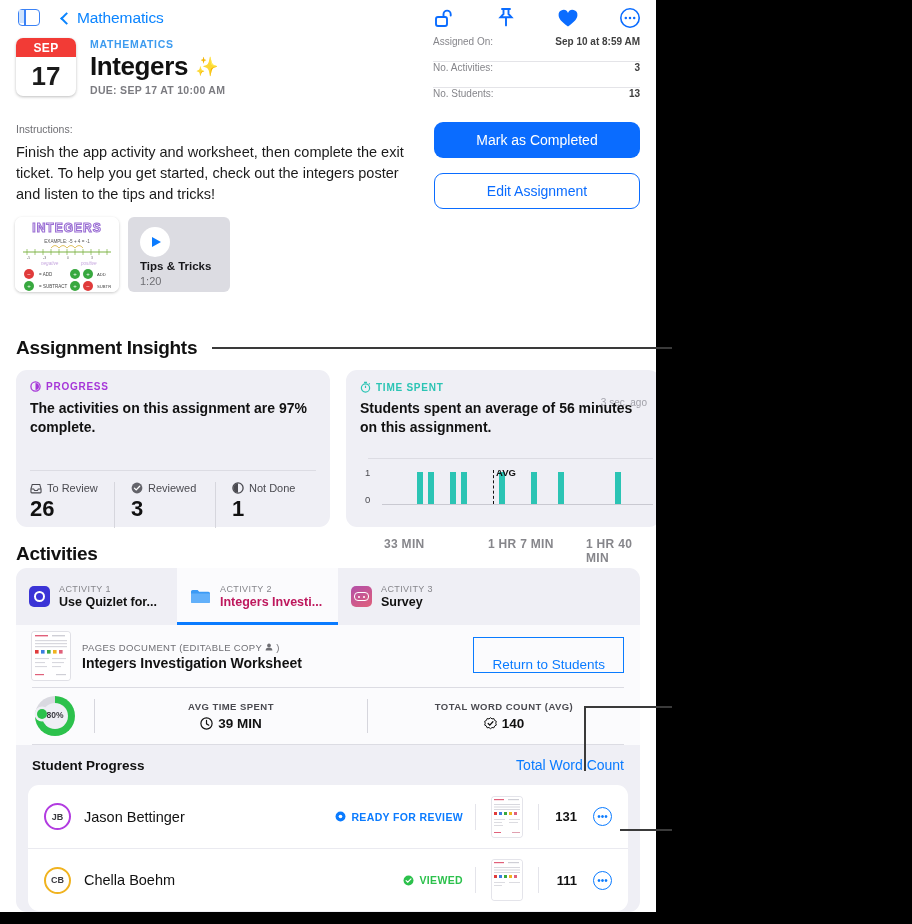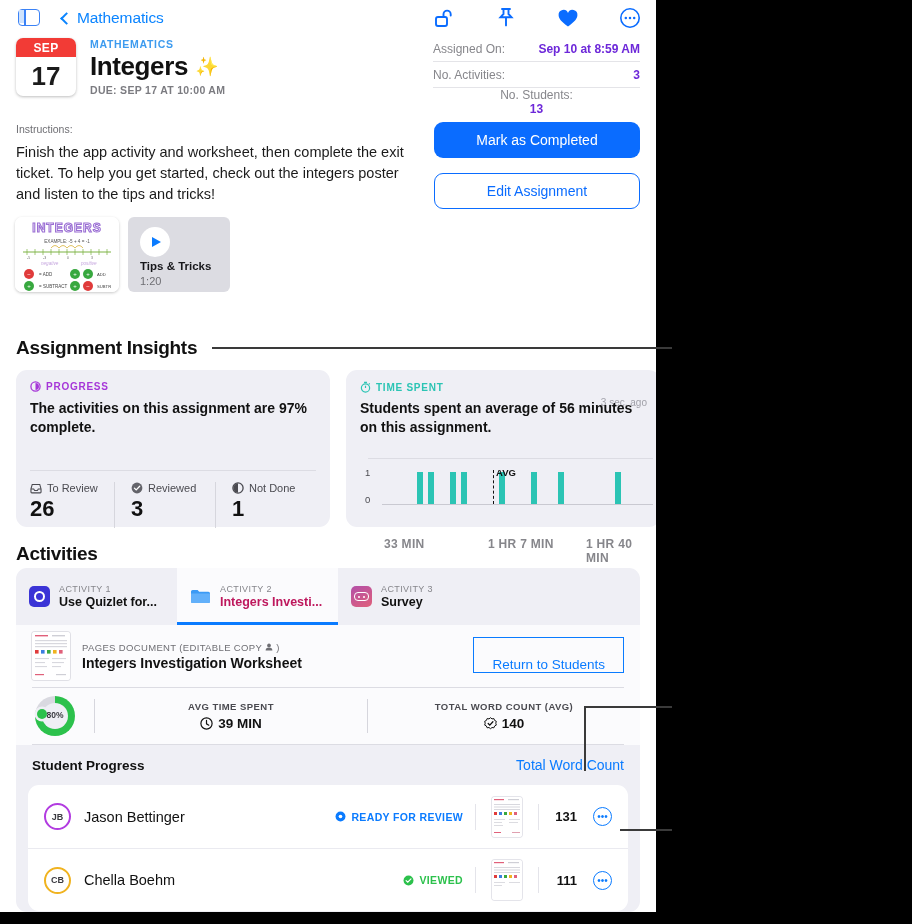--- a/index.html
+++ b/index.html
@@ -59,25 +59,25 @@
   .subj { position: absolute; left: 90px; top: 38px; font-size: 10.5px; font-weight: bold;
     color: #3d9bef; letter-spacing: .7px; }
   .title { position: absolute; left: 90px; top: 51px; font-size: 26px; font-weight: bold;
     color: #111; letter-spacing: -.4px; display:flex; align-items:center; gap:7px;}
   .sparkle { font-size: 19px; }
   .due { position: absolute; left: 90px; top: 84px; font-size: 10.5px; font-weight: bold;
     color: #7b7b80; letter-spacing: .3px; }
 
   
   .meta { position: absolute; left: 433px; top: 36px; width: 207px; }
-  .meta-row { display: flex; justify-content: space-between; align-items: center;
-    height: 26px; border-bottom: 1px solid #e4e4e8; font-size: 12px; }
-  .meta-row:last-child { border-bottom: none; flex-direction: column; }
+  .meta-row { display: flex; justify-content: space-between; 
+    height: 26px; border-bottom: 1px solid #e4e4e8; font-size: 10px; }
+  .meta-row:last-child { border-bottom: none; }
   .meta-k { color: #86868b; }
-  .meta-v { color: #6d28d9; font-weight: bold; }
+  .meta-v { color: #404040; font-weight: bold; }
 
   
   .instr-label { position: absolute; left: 16px; top: 123px; font-size: 10.5px; color: #6e6e73; }
   .instr-body { position: absolute; left: 16px; top: 142px; width: 400px;
     font-size: 14.5px; line-height: 21px; color: #1b1b1b; }
 
   
   .poster { position: absolute; left: 15px; top: 217px; width: 104px; height: 75px;
     border-radius: 7px; background:#fff; box-shadow: 0 1px 3px rgba(0,0,0,.22); overflow:hidden; }
   .audio-card { position: absolute; left: 128px; top: 217px; width: 102px; height: 75px;

